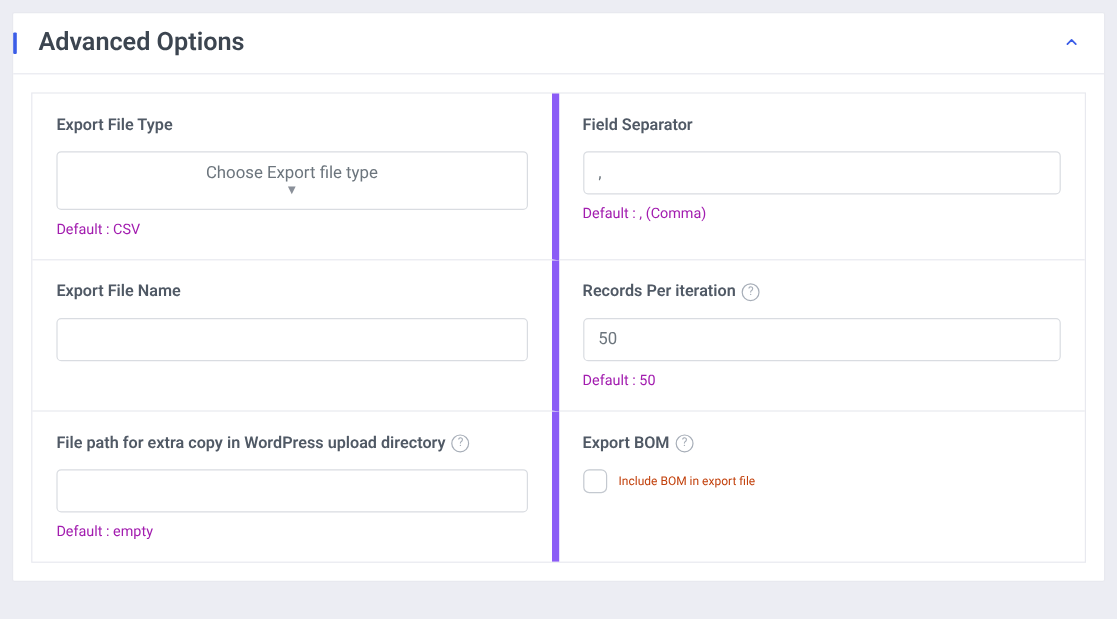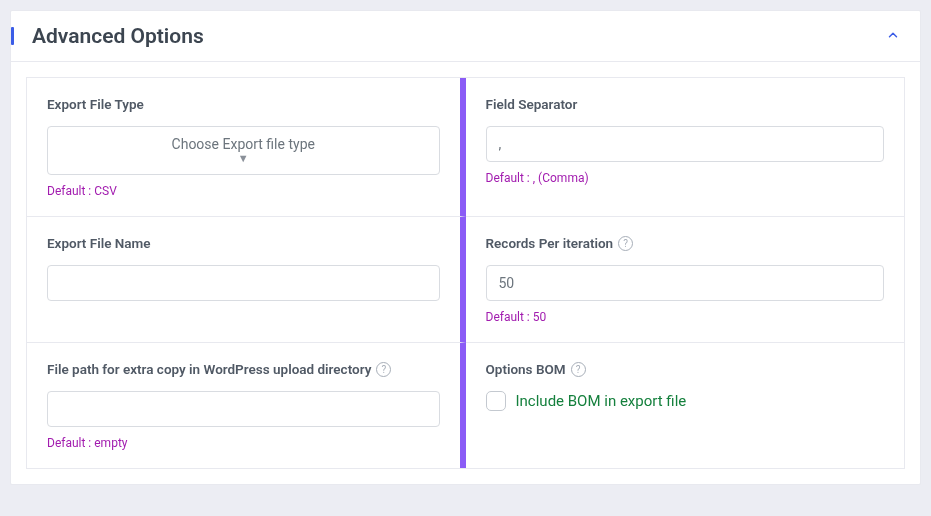--- a/index.html
+++ b/index.html
@@ -124,22 +124,22 @@
     }
     .checkbox {
       width: 20px;
       height: 20px;
       border: 1.5px solid #c4c9d0;
       border-radius: 5px;
       cursor: pointer;
       flex-shrink: 0;
     }
     .checkbox-label {
-      font-size: 15px;
-      color: #15803d;
+      font-size: 10px;
+      color: #c2410c;
     }
   </style>
 </head>
 <body>
 
 <div class="panel">
   <div class="panel-header">
     <div class="panel-header-left">
       <div class="accent-bar"></div>
       <div class="panel-title">Advanced Options</div>
@@ -187,21 +187,21 @@
         <div class="field-label">
           <span>File path for extra copy in WordPress upload directory</span>
           <span class="help-icon">?</span>
         </div>
         <input class="text-input" type="text" value="" style="">
         <div class="default-hint">Default : empty</div>
       </div>
 
       <div class="cell">
         <div class="field-label">
-          <span>Options BOM</span>
+          <span>Export BOM</span>
           <span class="help-icon">?</span>
         </div>
         <div class="checkbox-row">
           <div class="checkbox"></div>
           <span class="checkbox-label">Include BOM in export file</span>
         </div>
       </div>
 
     </div>
   </div>

